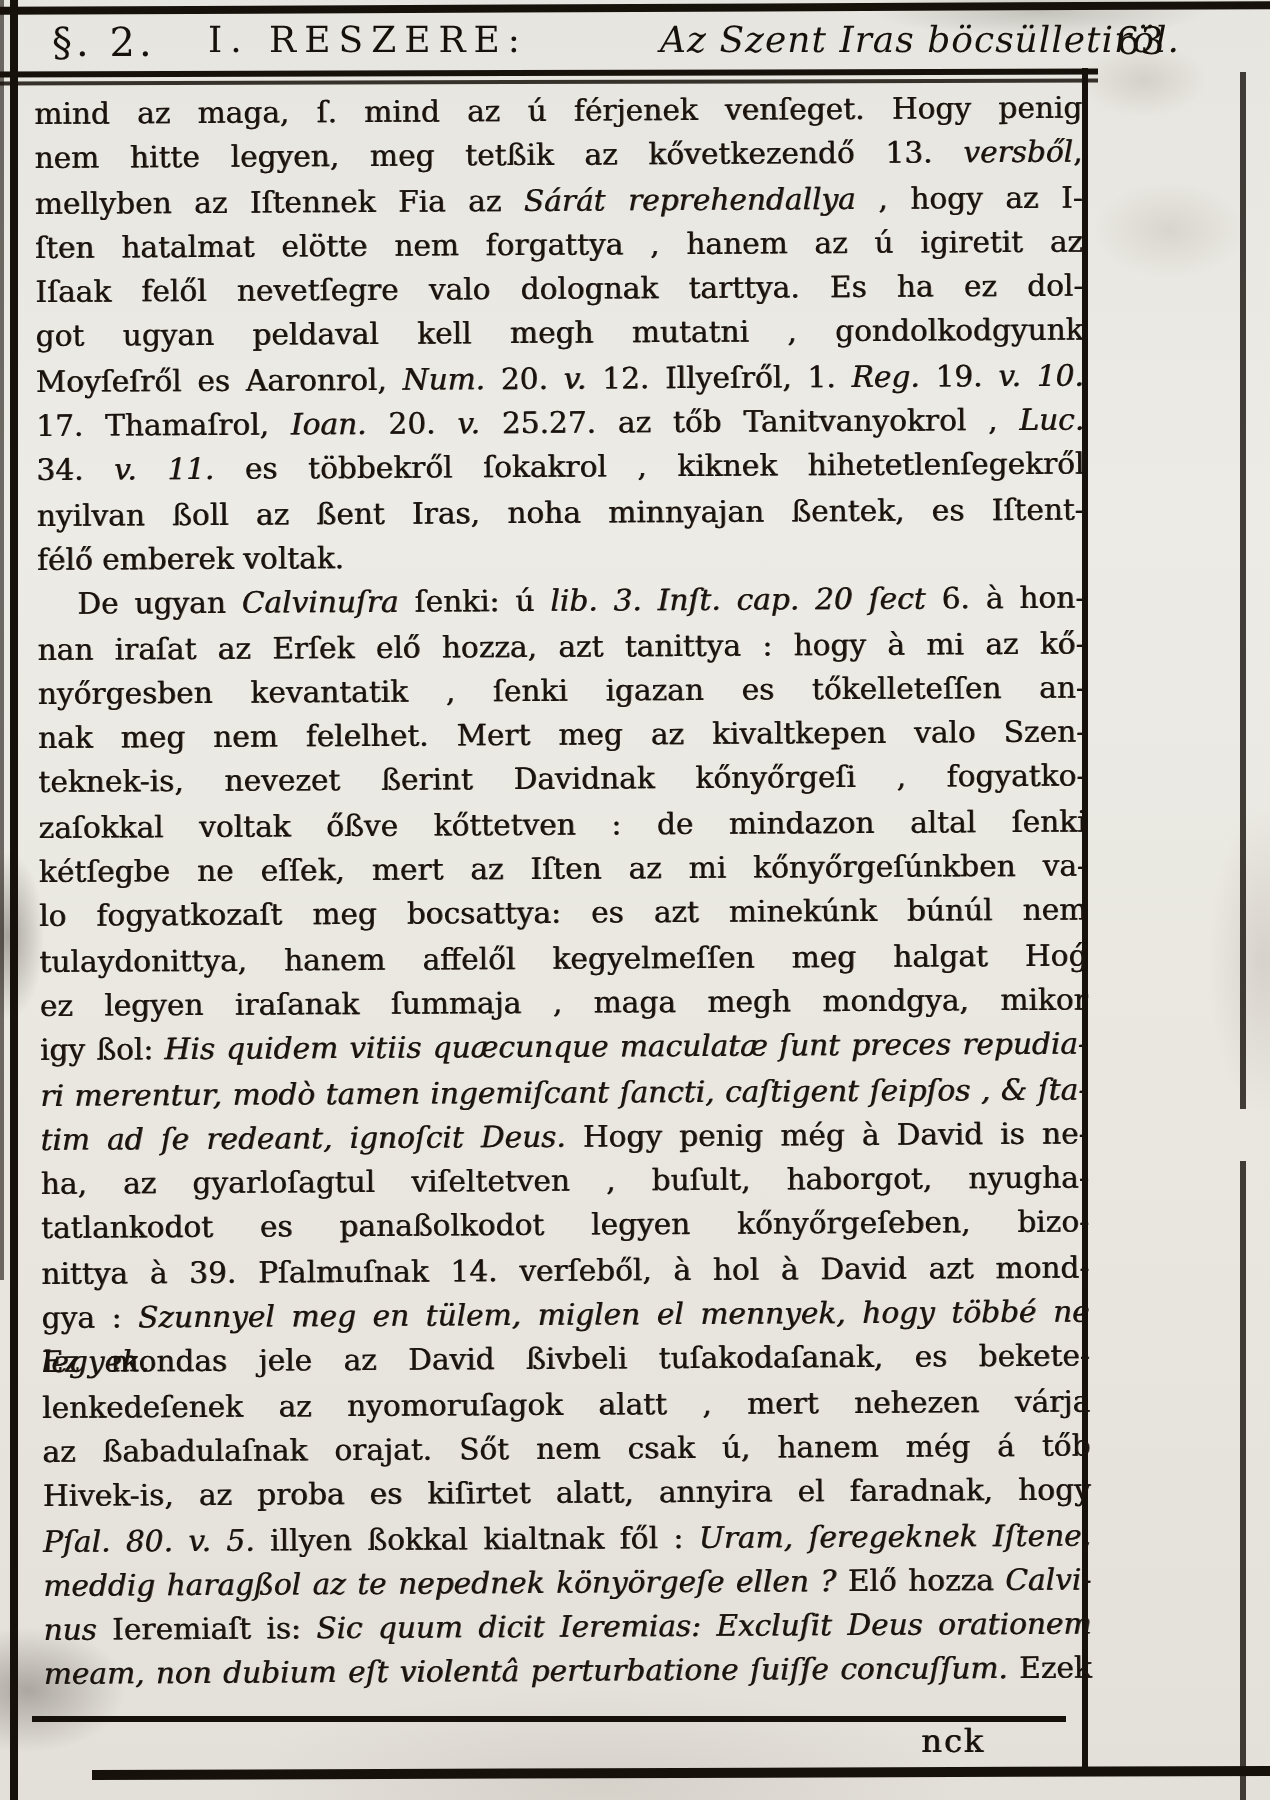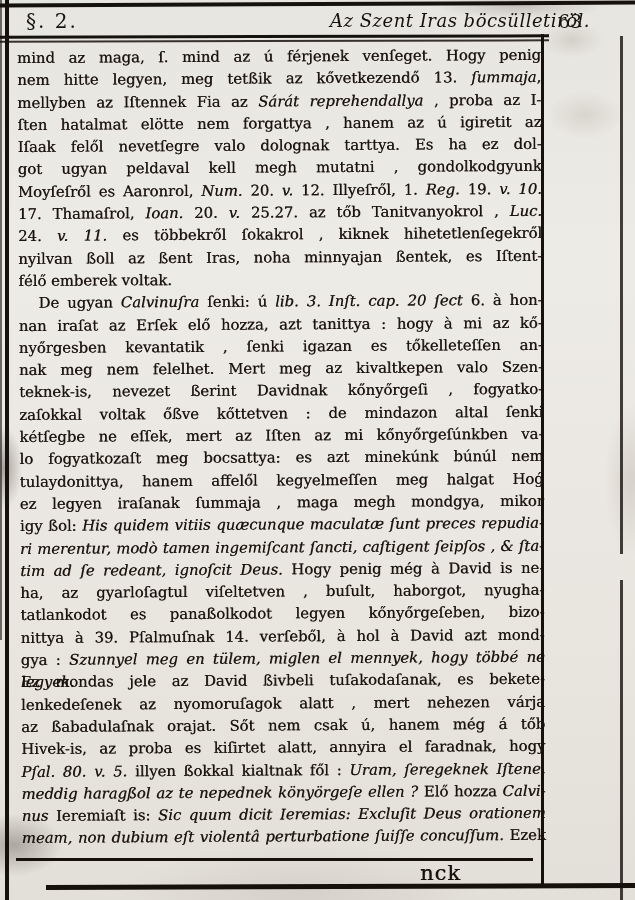--- a/index.html
+++ b/index.html
@@ -46,21 +46,21 @@
     color:#1a120c; text-align:justify; text-align-last:justify;
     text-shadow:0.4px 0 0 rgba(26,18,12,.75);
     white-space:normal; overflow:visible;
   }
   .line.nojust { text-align:left; text-align-last:left; }
   .line.indent { text-indent:20px; }
   .it { font-style:italic; }
 
   .catchword {
     position:absolute; left:420px; top:861px; width:113px;
-    text-align:left; font-size:21px; color:#17110c; letter-spacing:1px;
+    text-align:center; font-size:16px; color:#17110c; letter-spacing:1px;
     text-shadow:0.5px 0 0 rgba(23,17,12,.8);
   }
 </style>
 </head>
 <body>
 
 <div class="page">
 
   <div class="stains"></div>
 
@@ -68,33 +68,34 @@
   <div class="rule rule-hdr-a"></div>
   <div class="rule rule-hdr-b"></div>
   <div class="rule border-left"></div>
   <div class="rule border-left-2"></div>
   <div class="rule border-right"></div>
   <div class="rule edge-right"></div>
   <div class="rule rule-catch"></div>
   <div class="rule rule-bottom"></div>
 
   <div class="hdr hdr-section">§. 2.</div>
+  <div class="hdr hdr-title">I. RESZERE:</div>
   <div class="hdr hdr-subtitle">Az Szent Iras böcsülletiröl.</div>
   <div class="hdr hdr-pagenum">63</div>
 
   <div class="body-text">
       <div class="line"><span>mind az maga, ſ. mind az ú férjenek venſeget. Hogy penig</span></div>
-      <div class="line"><span>nem hitte legyen, meg tetßik az kővetkezendő 13. </span><span class="it">ſummaja</span><span>,</span></div>
-      <div class="line"><span>mellyben az Iſtennek Fia az </span><span class="it">Sárát reprehendallya</span><span> , proba az I-</span></div>
+      <div class="line"><span>nem hitte legyen, meg tetßik az kővetkezendő 13. </span><span class="it">versből</span><span>,</span></div>
+      <div class="line"><span>mellyben az Iſtennek Fia az </span><span class="it">Sárát reprehendallya</span><span> , hogy az I-</span></div>
       <div class="line"><span>ſten hatalmat elötte nem forgattya , hanem az ú igiretit az</span></div>
       <div class="line"><span>Iſaak felől nevetſegre valo dolognak tarttya. Es ha ez dol-</span></div>
       <div class="line"><span>got ugyan peldaval kell megh mutatni , gondolkodgyunk</span></div>
       <div class="line"><span>Moyſeſről es Aaronrol, </span><span class="it">Num.</span><span> 20. </span><span class="it">v.</span><span> 12. Illyeſről, 1. </span><span class="it">Reg.</span><span> 19. </span><span class="it">v. 10.</span></div>
       <div class="line"><span>17. Thamaſrol, </span><span class="it">Ioan.</span><span> 20. </span><span class="it">v.</span><span> 25.27. az tőb Tanitvanyokrol , </span><span class="it">Luc.</span></div>
-      <div class="line"><span>24. </span><span class="it">v. 11.</span><span> es többekről ſokakrol , kiknek hihetetlenſegekről</span></div>
+      <div class="line"><span>34. </span><span class="it">v. 11.</span><span> es többekről ſokakrol , kiknek hihetetlenſegekről</span></div>
       <div class="line"><span>nyilvan ßoll az ßent Iras, noha minnyajan ßentek, es Iſtent-</span></div>
       <div class="line nojust"><span>félő emberek voltak.</span></div>
       <div class="line indent"><span>De ugyan </span><span class="it">Calvinuſra</span><span> ſenki: ú </span><span class="it">lib. 3. Inſt. cap. 20 ſect</span><span> 6. à hon-</span></div>
       <div class="line"><span>nan iraſat az Erſek elő hozza, azt tanittya : hogy à mi az kő-</span></div>
       <div class="line"><span>nyőrgesben kevantatik , ſenki igazan es tőkelleteſſen an-</span></div>
       <div class="line"><span>nak meg nem felelhet. Mert meg az kivaltkepen valo Szen-</span></div>
       <div class="line"><span>teknek-is, nevezet ßerint Davidnak kőnyőrgeſi , fogyatko-</span></div>
       <div class="line"><span>zaſokkal voltak őßve kőttetven : de mindazon altal ſenki</span></div>
       <div class="line"><span>kétſegbe ne eſſek, mert az Iſten az mi kőnyőrgeſúnkben va-</span></div>
       <div class="line"><span>lo fogyatkozaſt meg bocsattya: es azt minekúnk búnúl nem</span></div>

